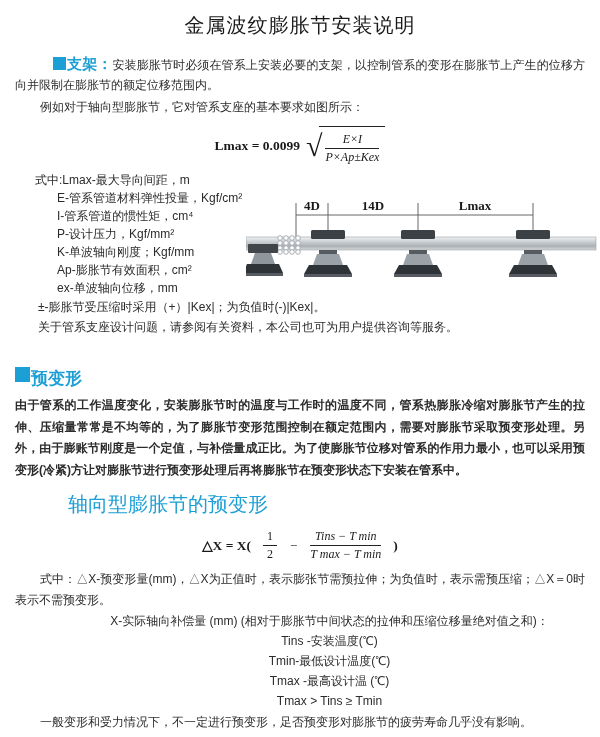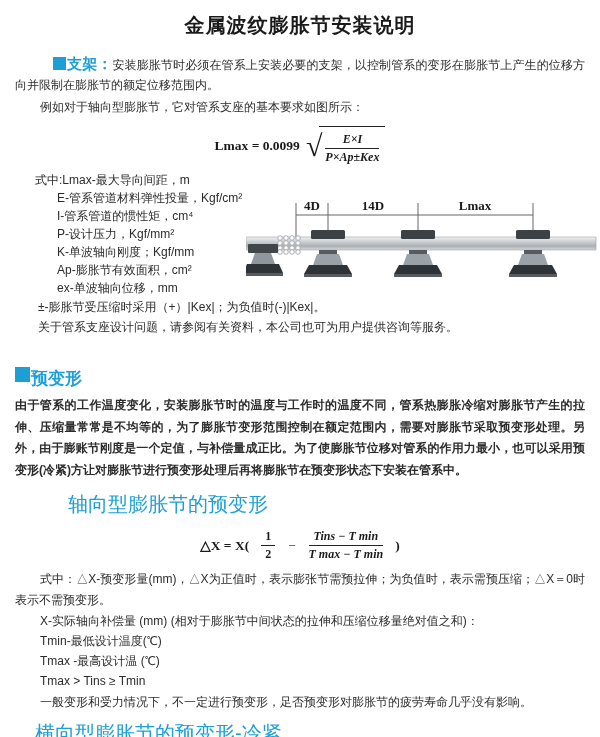--- a/index.html
+++ b/index.html
@@ -9,21 +9,21 @@
     width:600px; height:737px;
     background:#ffffff;
     overflow:hidden;
     font-family:"Liberation Sans", sans-serif;
     color:#2b2b2b;
     padding-top:12px;
   }
   h1.doc-title {
     text-align:center;
     font-size:20px;
-    font-weight:bold;
+    font-weight:normal;
     color:#1a1a1a;
     letter-spacing:1px;
   }
   p.para {
     margin:0 15px;
     font-size:12px;
     line-height:20px;
     color:#2b2b2b;
     text-align:justify;
   }
@@ -50,39 +50,38 @@
   }
   .f1 { margin:9px 0 6px; }
   .f-bold { font-weight:bold; font-size:13.5px; }
   .rad { display:inline-flex; align-items:center; margin-left:6px; }
   .rad-sign { font-size:30px; font-weight:400; line-height:1; }
   .rad-body { border-top:1.4px solid #222; padding:2px 6px 0; margin-left:-3px; }
   .frac {
     display:inline-flex; flex-direction:column;
     text-align:center; font-size:12px; font-style:italic;
     line-height:1.25;
-    font-weight:bold;
   }
   .frac .num { border-bottom:1px solid #222; padding:0 4px 1px; }
   .frac .den { padding-top:1px; }
   .frac.plain { font-style:normal; }
   .f2 { margin:11px 0 7px; gap:12px; }
   .f-op { font-size:13px; padding:0 1px; }
   
   .defs-wrap { position:relative; margin-top:6px; height:126px; }
   .def-line {
     margin-left:35px;
     font-size:12px;
     line-height:18px;
     color:#2b2b2b;
     white-space:nowrap;
   }
   .def-line.rest { padding-left:22px; }
   .def-line.pm   { margin-left:38px; line-height:20px; }
-  .def-line.x40  { margin-left:40px; line-height:20px; }
+  .def-line.x40  { margin-left:59px; line-height:20px;text-align:center; }
   .diagram { position:absolute; left:246px; top:24px; }
   
   .sec2 {
     margin:30px 0 0 15px;
     font-size:17px;
     font-weight:bold;
     color:var(--accent,#1c9fd5);
     display:flex; align-items:flex-start;
   }
   .sec2 .sq { width:15px; height:15px; vertical-align:middle; margin-right:1px; }
@@ -229,20 +228,21 @@
     <span class="frac">
       <span class="num">Tins − T min</span>
       <span class="den">T max − T min</span>
     </span>
     <span class="f-bold">)</span>
   </div>
 
   <p class="para explain">式中：△X-预变形量(mm)，△X为正值时，表示膨张节需预拉伸；为负值时，表示需预压缩；△X＝0时表示不需预变形。</p>
 
   <div class="def-line x40">X-实际轴向补偿量 (mm) (相对于膨胀节中间状态的拉伸和压缩位移量绝对值之和)：</div>
+  <div class="def-line x40">Tins -安装温度(℃)</div>
   <div class="def-line x40">Tmin-最低设计温度(℃)</div>
   <div class="def-line x40">Tmax -最高设计温 (℃)</div>
   <div class="def-line x40">Tmax &gt; Tins ≥ Tmin</div>
 
   <p class="para note">一般变形和受力情况下，不一定进行预变形，足否预变形对膨胀节的疲劳寿命几乎没有影响。</p>
 
   <div class="sub lateral">横向型膨胀节的预变形-冷紧</div>
 
 </div>
 

